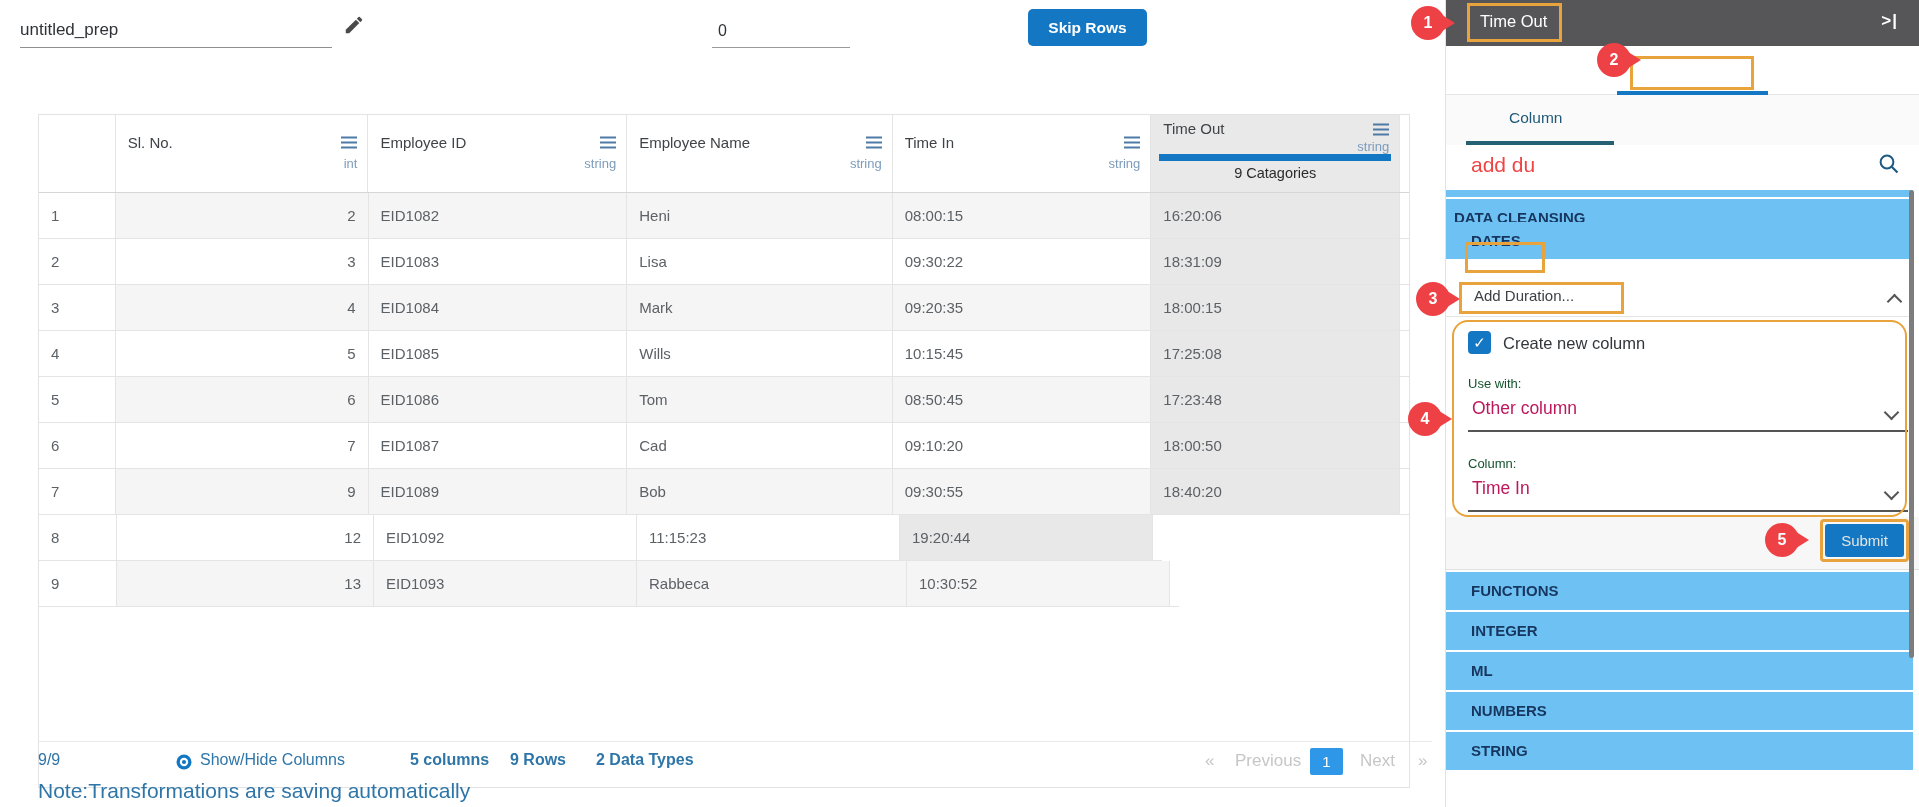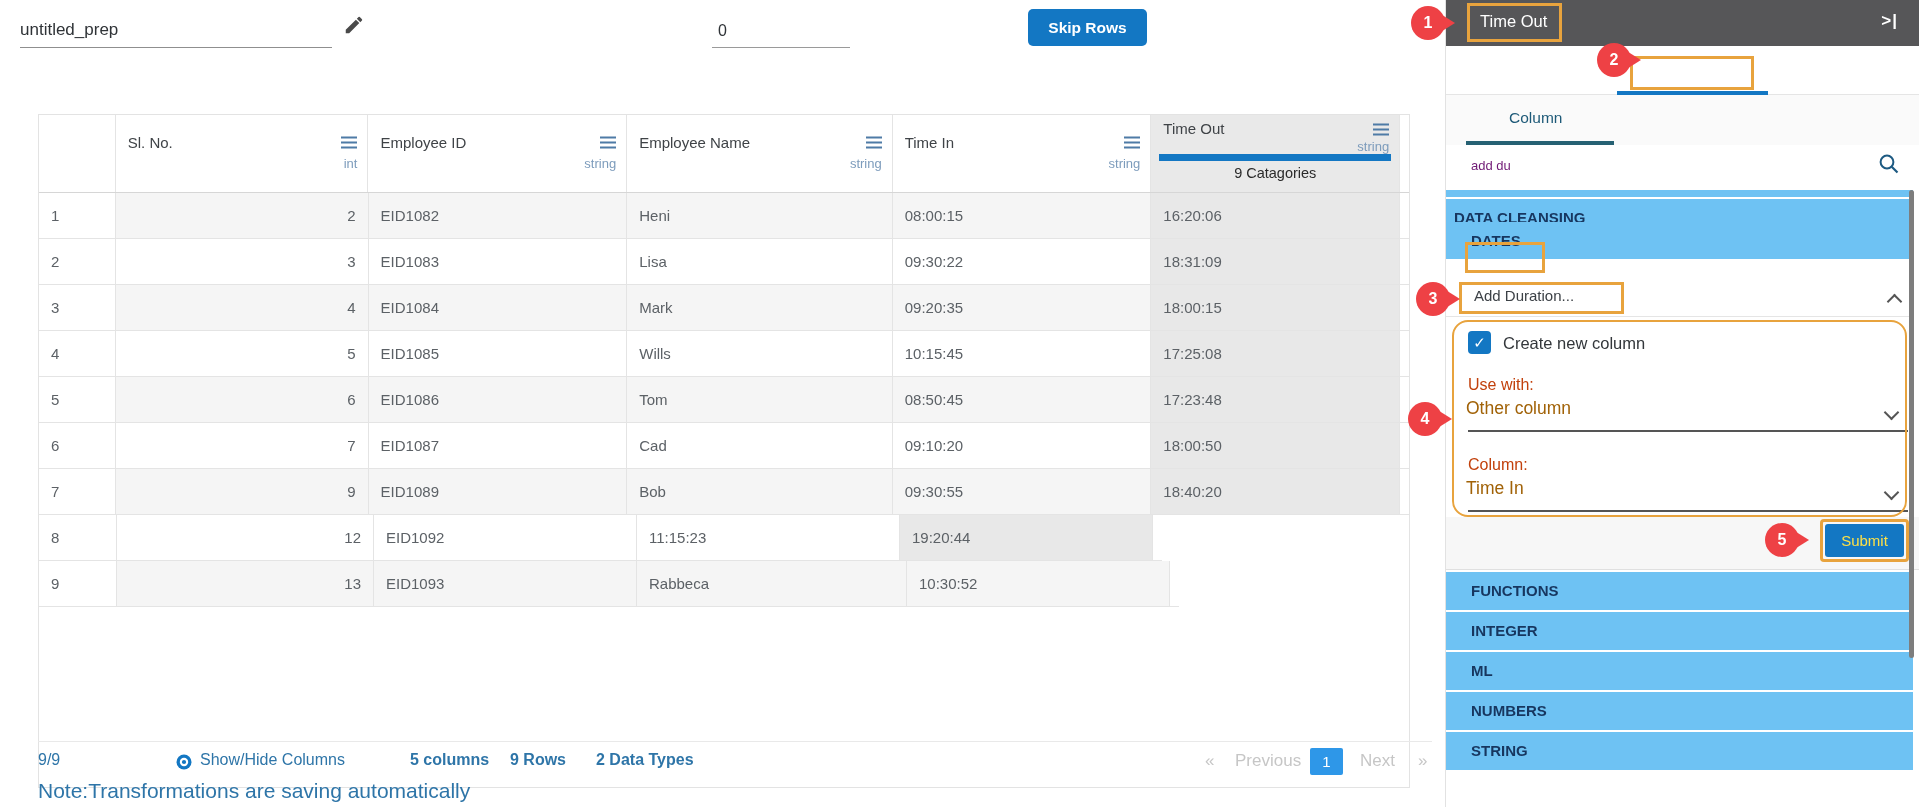--- a/index.html
+++ b/index.html
@@ -60,48 +60,48 @@
   .sb-collapse { position:absolute; right:22px; top:11px; color:#fff; font-size:17px; font-weight:700;
     letter-spacing:1px; cursor:pointer; }
   .tabs { position:absolute; left:0; top:46px; width:474px; height:49px; background:#fff;
     border-bottom:1px solid #e5e5e5; }
   .tab { position:absolute; top:14px; font-size:16px; color:#2b7cb5; cursor:pointer;margin-top:40px; }
   .tab-underline { position:absolute; left:171px; top:45px; width:151px; height:4px; background:#1377c3; }
   .subtabs { position:absolute; left:0; top:95px; width:474px; height:50px; background:#fafafa; }
   .subtab { position:absolute; left:63px; top:14px; font-size:15.5px; color:#1e5a78; cursor:pointer; }
   .subtab-underline { position:absolute; left:20px; top:46px; width:148px; height:4px; background:#266173; }
   .sb-search { position:absolute; left:25px; top:150px; width:390px; height:30px; border:none;
-    font-size:13px; color:#701a75; background:transparent; font-family:"Liberation Sans", sans-serif; outline:none; }
+    font-size:21px; color:#ef4444; background:transparent; font-family:"Liberation Sans", sans-serif; outline:none; }
   .sb-search-ic { position:absolute; left:432px; top:153px; cursor:pointer; }
   .blue-item { position:absolute; left:0; width:467px; background:#6ec2f3; color:#17365f;
     font-size:15px; font-weight:600; padding-left:25px; cursor:pointer; }
   .li-sliver { top:190px; height:7px; }
   .li-dc { top:199px; height:37px; line-height:37px;padding-left:8px; }
   .li-dates { top:222px; height:37px; line-height:37px; }
   .li-f0 { top:572px; height:38px; line-height:38px; }
   .li-f1 { top:612px; height:38px; line-height:38px; }
   .li-f2 { top:652px; height:38px; line-height:38px; }
   .li-f3 { top:692px; height:38px; line-height:38px; }
   .li-f4 { top:732px; height:38px; line-height:38px; }
   .row-addd { position:absolute; left:0; top:277px; width:467px; height:40px; background:#fff;
     border-bottom:1px solid #e5e5e5; cursor:pointer; }
   .addd-label { position:absolute; left:28px; top:10px; font-size:15px; color:#3c4146; }
   .chev { width:11px; height:11px; border-right:2px solid #555; border-bottom:2px solid #555; display:inline-block; }
   .chev-up { transform:rotate(-135deg); } .chev-down { transform:rotate(45deg); }
   .form-chk { position:absolute; left:22px; top:331px; width:23px; height:23px; background:#1377c3;
     border-radius:4px; color:#fff; font-size:15px; text-align:center; line-height:23px; cursor:pointer; }
   .chk-label { position:absolute; left:57px; top:334px; font-size:16.5px; color:#33373b; }
-  .fld-label { position:absolute; left:22px; font-size:16px; color:#c2410c; }
-  .sel-value { position:absolute; left:20px; font-size:17.5px; color:#a16207; cursor:pointer; }
+  .fld-label { position:absolute; left:22px; font-size:13px; color:#14532d; }
+  .sel-value { position:absolute; left:26px; font-size:17.5px; color:#be185d; cursor:pointer; }
   .sel-chev { position:absolute; left:440px; cursor:pointer; }
   .sel-line { position:absolute; left:22px; width:440px; height:1.5px; background:#555; }
   .submit-strip { position:absolute; left:0; top:517px; width:474px; height:53px; background:#f7f7f7;
     border-bottom:1px solid #e0e0e0; }
   .submit-btn { position:absolute; left:379px; top:524px; width:79px; height:33px; background:#1377c3;
-    color:#fde047; border:none; border-radius:3px; font-size:15px; cursor:pointer;
+    color:#e5e5e5; border:none; border-radius:3px; font-size:15px; cursor:pointer;
     font-family:"Liberation Sans", sans-serif; }
   .sb-scroll { position:absolute; left:463px; top:190px; width:5px; height:468px; background:#7d7d7d; border-radius:3px; }
 
   
   .obox { position:absolute; border:3px solid #e8a33d; background:transparent; z-index:40; pointer-events:none; }
   .obox-r { border-radius:16px; border-width:2.5px; }
   .pin { position:absolute; width:34px; height:34px; background:#ee4145; border-radius:50%;
     color:#fff; font-weight:700; font-size:16px; display:flex; align-items:center;
     justify-content:center; z-index:50; }
   .pin::after { content:""; position:absolute; left:28px; top:50%; transform:translateY(-50%);

